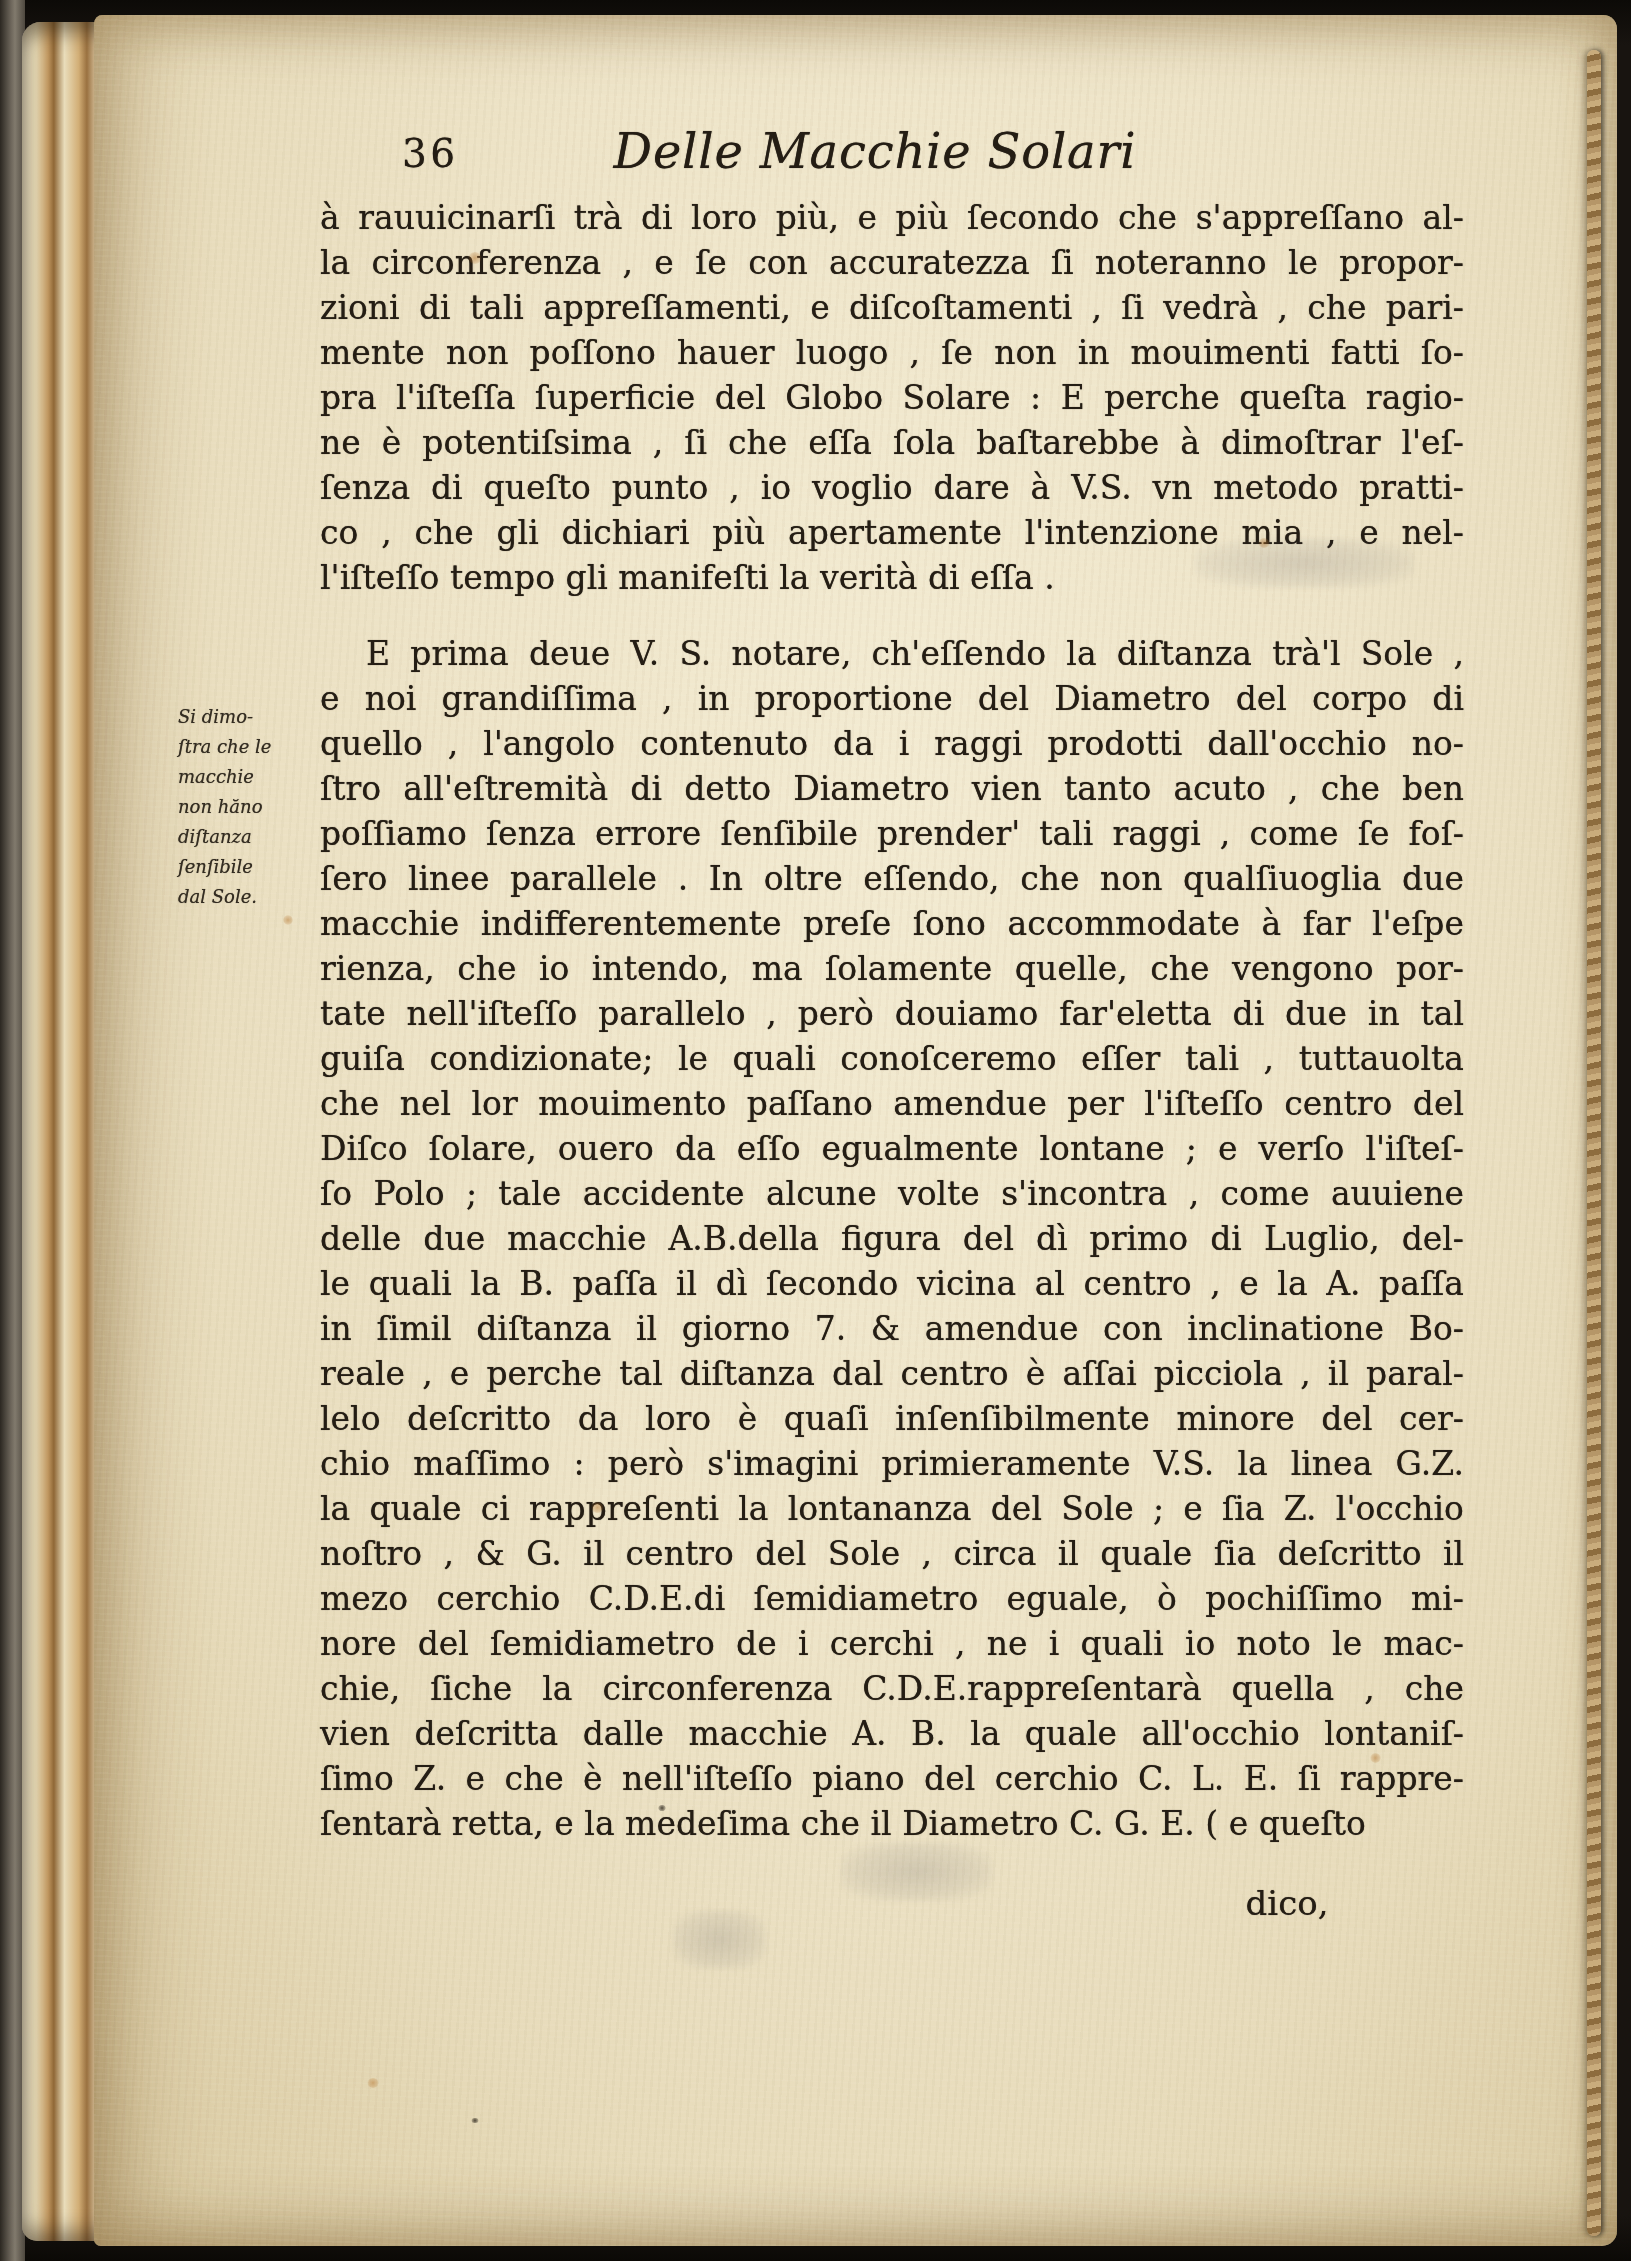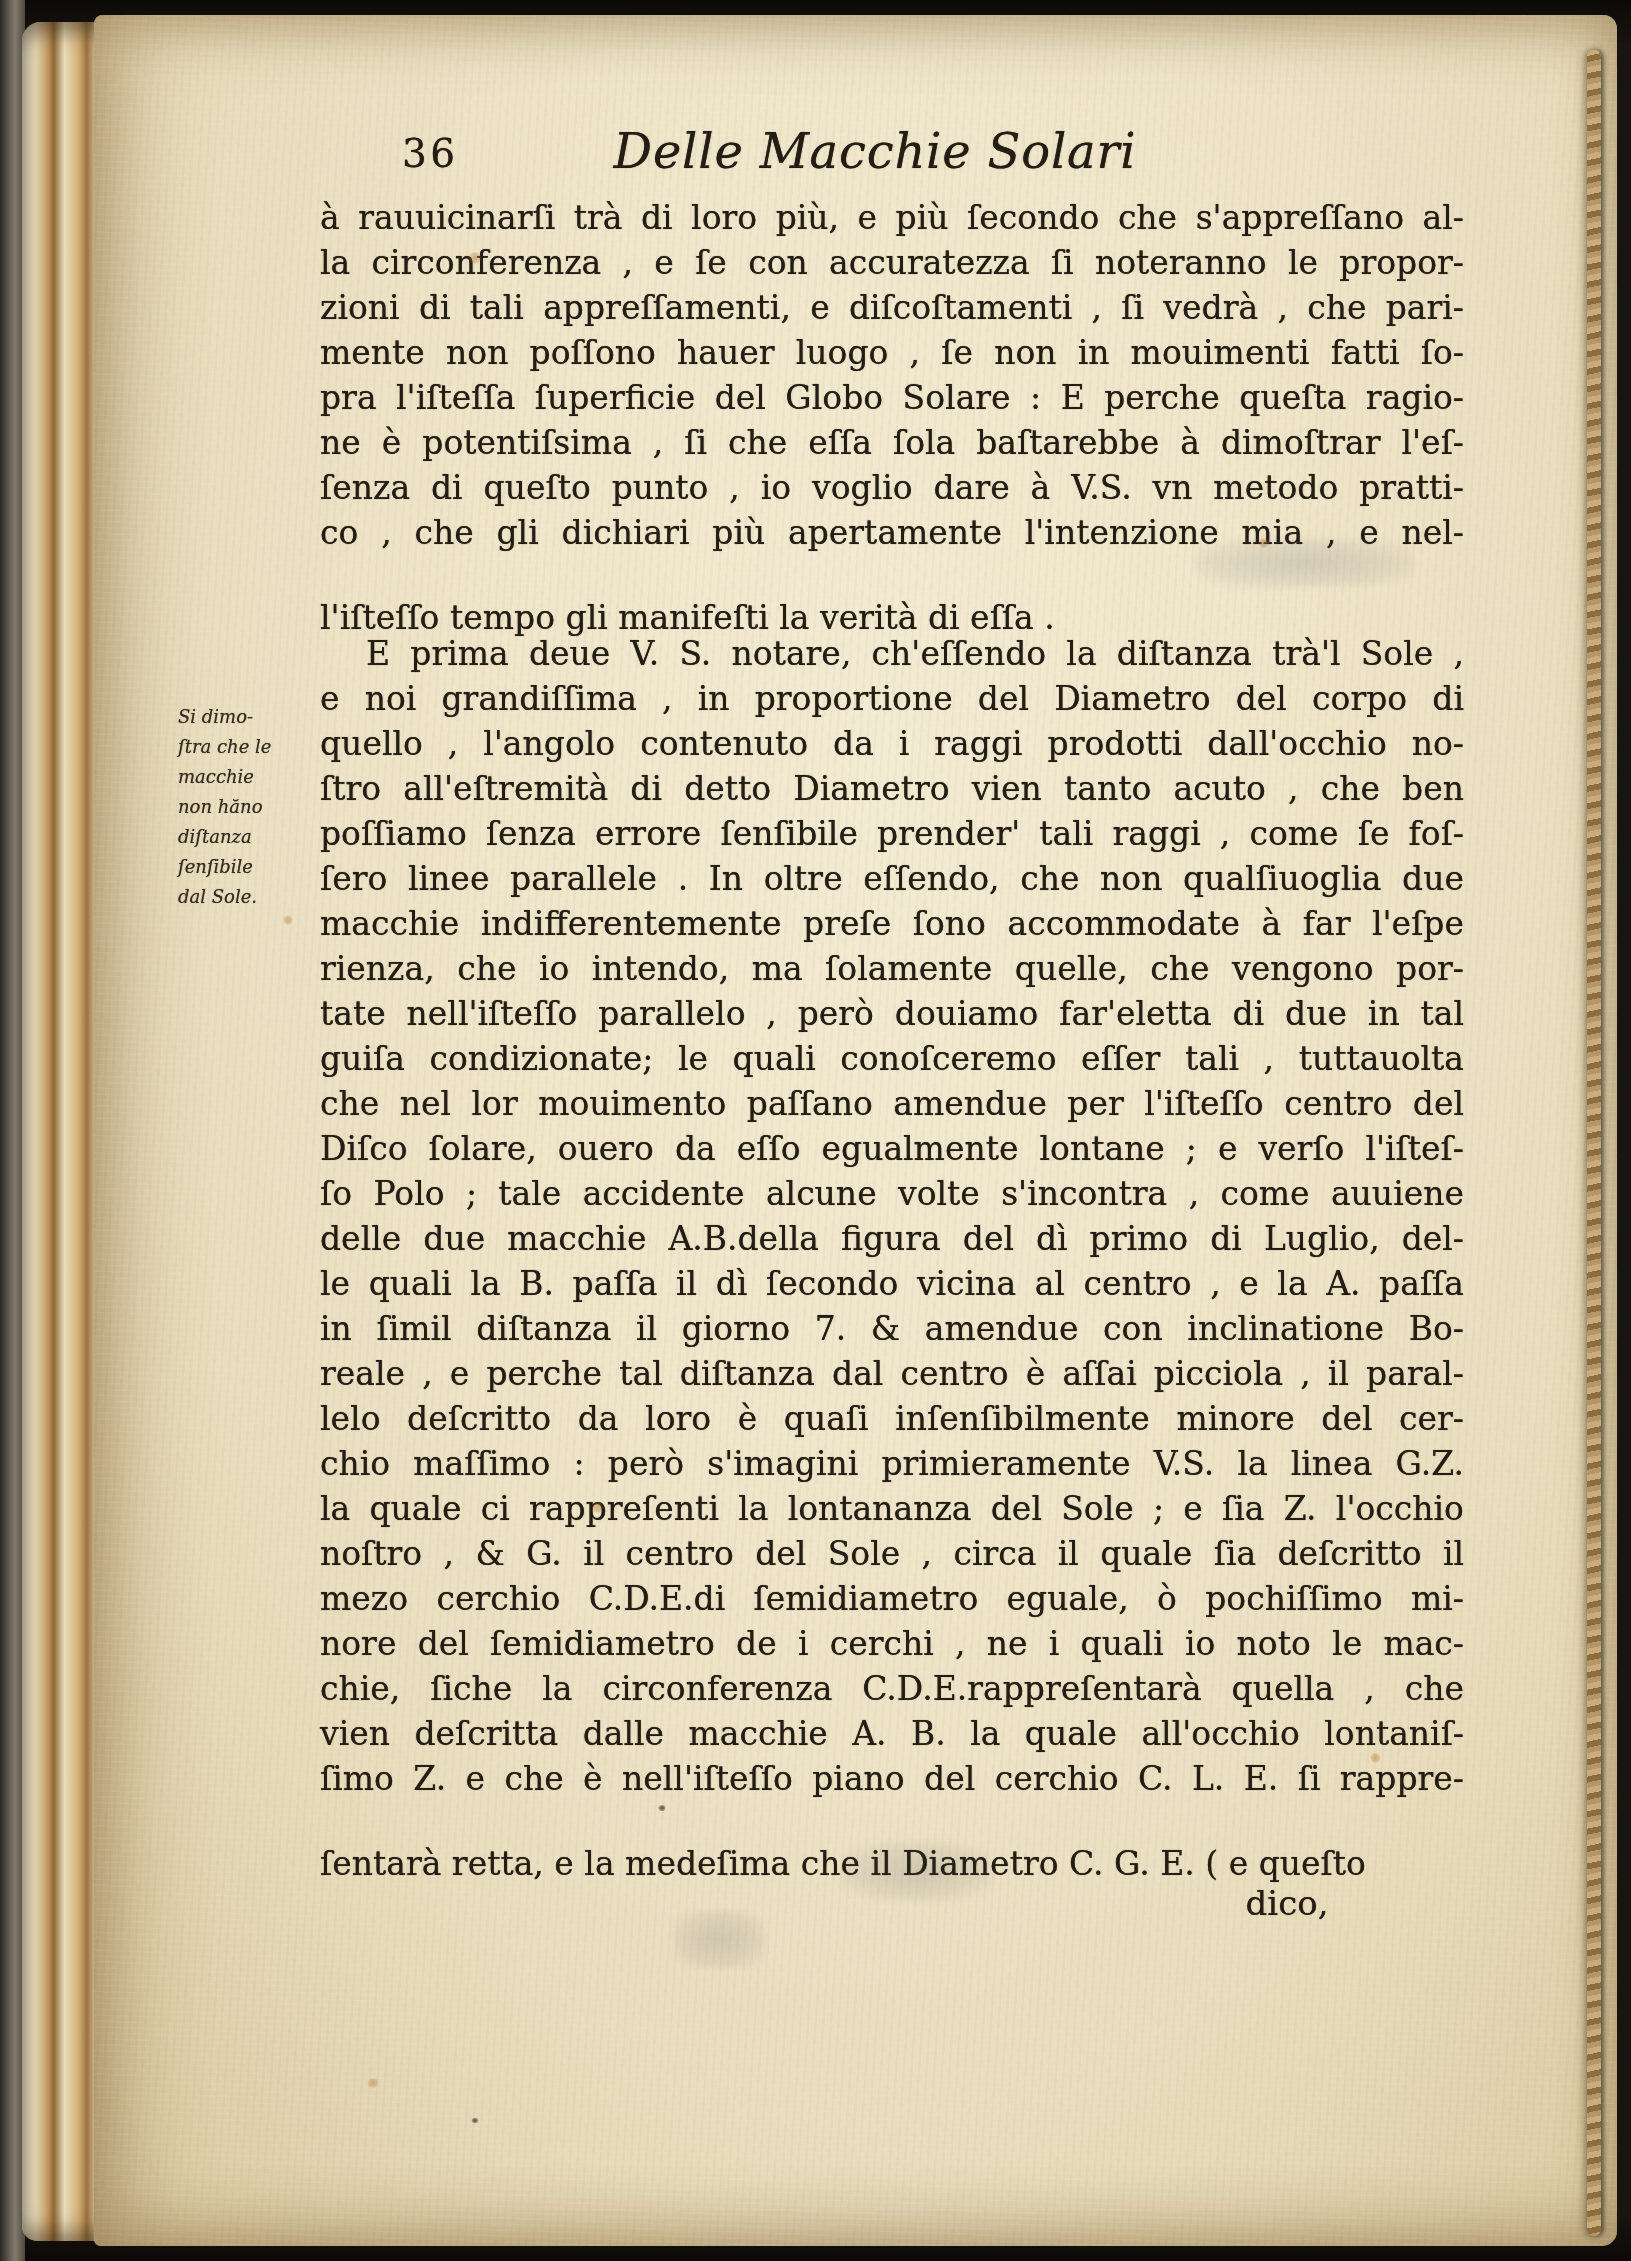--- a/index.html
+++ b/index.html
@@ -61,21 +61,21 @@
     font-style:italic;font-size:18px;line-height:30px;color:#332c21;
     text-shadow:0 0 0.8px rgba(51,44,33,.7);
   }
   .para{
     position:absolute;left:320px;width:1144px;font-size:33px;line-height:45px;
     text-shadow:0 0 0.8px rgba(36,29,20,.85);
   }
   .para-1{top:195px;}
   .para-2{top:631px;}
   .line{text-align:justify;text-align-last:justify;white-space:normal;}
-  .para .line:last-child{text-align-last:left;margin-top:40px;}
+  .para .line:last-child{text-align-last:left;}
   .para-2 .line:first-child{text-indent:46px;}
   .catchword{
     position:absolute;left:1161px;top:1883px;width:252px;text-align:center;
     font-size:34px;text-shadow:0 0 0.8px rgba(36,29,20,.85);
   }
   
   .stain{position:absolute;border-radius:50%;pointer-events:none;}
   .fox{background:radial-gradient(circle,rgba(178,112,40,.5) 0%,rgba(178,112,40,.22) 55%,transparent 75%);}
   .speck{background:radial-gradient(circle,rgba(30,24,16,.75) 0%,rgba(30,24,16,.3) 60%,transparent 80%);}
   .smudge{

